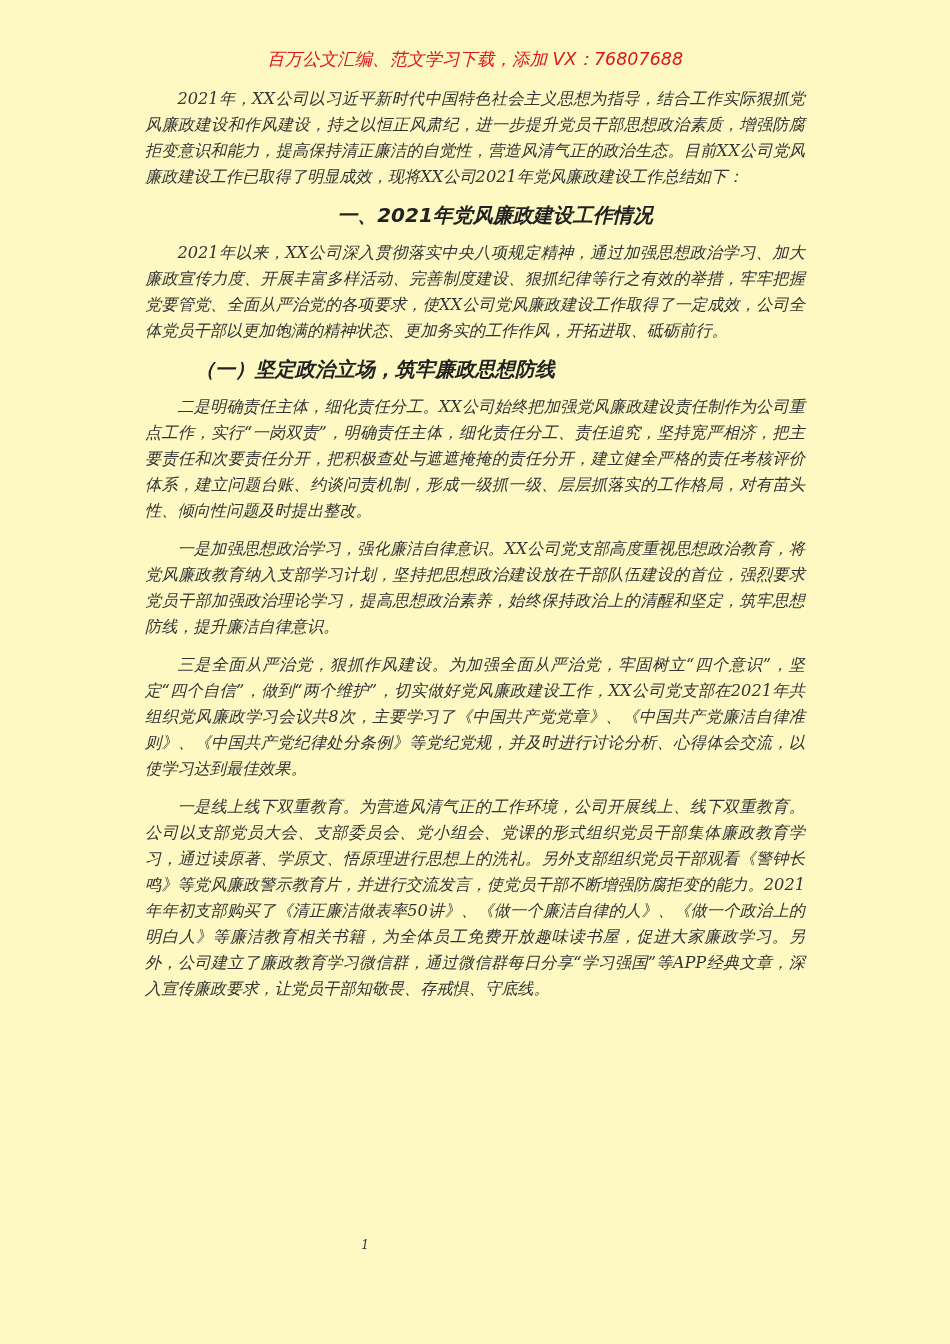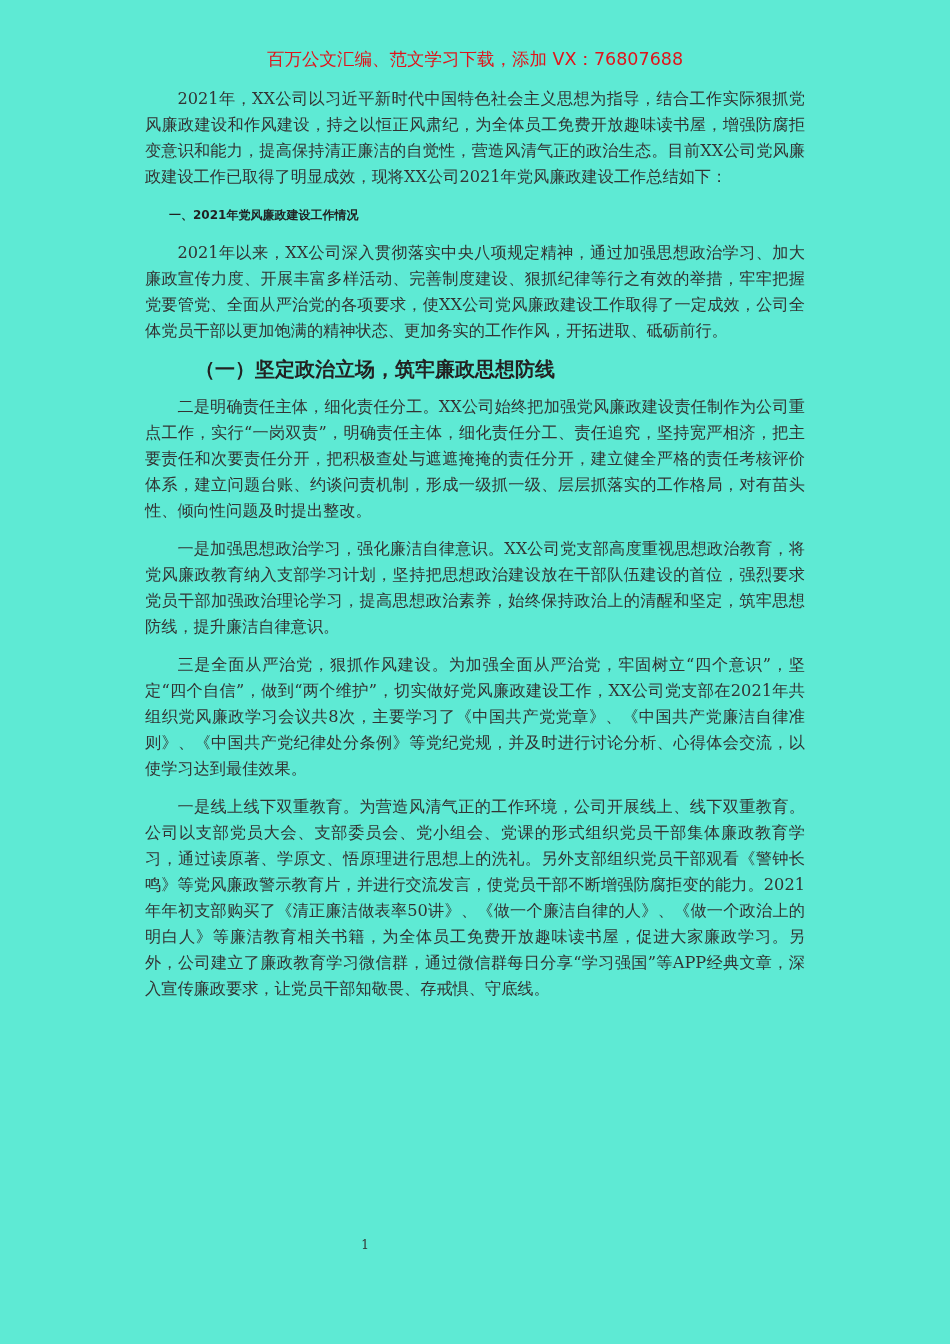--- a/index.html
+++ b/index.html
@@ -1,41 +1,41 @@
 <!DOCTYPE html>
 <html><head>
 <meta charset="utf-8">
 <style>
   html, body { margin: 0; padding: 0; background: #ffffff; }
   body { width: 950px; height: 1344px; position: relative; overflow: hidden; }
-  .page { position: absolute; left: 0; top: 0; width: 950px; height: 1344px; background: #5eead4; }
+  .page { position: absolute; left: 0; top: 0; width: 950px; height: 1344px; background: #fef9c3; font-style: italic; }
   .watermark {
     position: absolute; top: 46px; left: 0; width: 950px; text-align: center;
     color: #e0141b; font-family: "DejaVu Sans", sans-serif; font-size: 17.5px; line-height: 26px;
   }
   .body-text {
     position: absolute; left: 145px; top: 86px; width: 660px;
     font-family: "DejaVu Serif", serif; font-size: 16.2px; line-height: 26px; color: #333;
   }
   .para { margin: 0 0 12px 0; text-indent: 2em; text-align: justify; text-justify: inter-character; }
-  .h1 { margin: 0 0 12px 0; text-indent: 2em; font-family: "DejaVu Sans", sans-serif; font-weight: bold; font-size: 12px; line-height: 26px; color: #222; }
+  .h1 { margin: 0 0 12px 0; text-indent: 2em; font-family: "DejaVu Sans", sans-serif; font-weight: bold; font-size: 20px; line-height: 26px; color: #222; text-align: center; }
   .h2 { margin: 0 0 12px 0; text-indent: 2.5em; font-family: "DejaVu Sans", sans-serif; font-weight: bold; font-size: 20px; line-height: 26px; color: #222; }
   .page-number {
     position: absolute; top: 1238px; left: 0; width: 730px; text-align: center;
     font-family: "DejaVu Serif", serif; font-size: 12px; color: #333;
   }
 </style>
 </head>
 <body>
 
 <div class="page">
   <div class="watermark">百万公文汇编、范文学习下载，添加 VX：76807688</div>
 
   <div class="body-text">
-    <p class="para">2021年，XX公司以习近平新时代中国特色社会主义思想为指导，结合工作实际狠抓党风廉政建设和作风建设，持之以恒正风肃纪，为全体员工免费开放趣味读书屋，增强防腐拒变意识和能力，提高保持清正廉洁的自觉性，营造风清气正的政治生态。目前XX公司党风廉政建设工作已取得了明显成效，现将XX公司2021年党风廉政建设工作总结如下：</p>
+    <p class="para">2021年，XX公司以习近平新时代中国特色社会主义思想为指导，结合工作实际狠抓党风廉政建设和作风建设，持之以恒正风肃纪，进一步提升党员干部思想政治素质，增强防腐拒变意识和能力，提高保持清正廉洁的自觉性，营造风清气正的政治生态。目前XX公司党风廉政建设工作已取得了明显成效，现将XX公司2021年党风廉政建设工作总结如下：</p>
 
     <p class="h1">一、2021年党风廉政建设工作情况</p>
     <p class="para">2021年以来，XX公司深入贯彻落实中央八项规定精神，通过加强思想政治学习、加大廉政宣传力度、开展丰富多样活动、完善制度建设、狠抓纪律等行之有效的举措，牢牢把握党要管党、全面从严治党的各项要求，使XX公司党风廉政建设工作取得了一定成效，公司全体党员干部以更加饱满的精神状态、更加务实的工作作风，开拓进取、砥砺前行。</p>
 
     <p class="h2">（一）坚定政治立场，筑牢廉政思想防线</p>
     <p class="para">二是明确责任主体，细化责任分工。XX公司始终把加强党风廉政建设责任制作为公司重点工作，实行“一岗双责”，明确责任主体，细化责任分工、责任追究，坚持宽严相济，把主要责任和次要责任分开，把积极查处与遮遮掩掩的责任分开，建立健全严格的责任考核评价体系，建立问题台账、约谈问责机制，形成一级抓一级、层层抓落实的工作格局，对有苗头性、倾向性问题及时提出整改。</p>
     <p class="para">一是加强思想政治学习，强化廉洁自律意识。XX公司党支部高度重视思想政治教育，将党风廉政教育纳入支部学习计划，坚持把思想政治建设放在干部队伍建设的首位，强烈要求党员干部加强政治理论学习，提高思想政治素养，始终保持政治上的清醒和坚定，筑牢思想防线，提升廉洁自律意识。</p>
     <p class="para">三是全面从严治党，狠抓作风建设。为加强全面从严治党，牢固树立“四个意识”，坚定“四个自信”，做到“两个维护”，切实做好党风廉政建设工作，XX公司党支部在2021年共组织党风廉政学习会议共8次，主要学习了《中国共产党党章》、《中国共产党廉洁自律准则》、《中国共产党纪律处分条例》等党纪党规，并及时进行讨论分析、心得体会交流，以使学习达到最佳效果。</p>
 
     <p class="para">一是线上线下双重教育。为营造风清气正的工作环境，公司开展线上、线下双重教育。公司以支部党员大会、支部委员会、党小组会、党课的形式组织党员干部集体廉政教育学习，通过读原著、学原文、悟原理进行思想上的洗礼。另外支部组织党员干部观看《警钟长鸣》等党风廉政警示教育片，并进行交流发言，使党员干部不断增强防腐拒变的能力。2021年年初支部购买了《清正廉洁做表率50讲》、《做一个廉洁自律的人》、《做一个政治上的明白人》等廉洁教育相关书籍，为全体员工免费开放趣味读书屋，促进大家廉政学习。另外，公司建立了廉政教育学习微信群，通过微信群每日分享“学习强国”等APP经典文章，深入宣传廉政要求，让党员干部知敬畏、存戒惧、守底线。</p>

